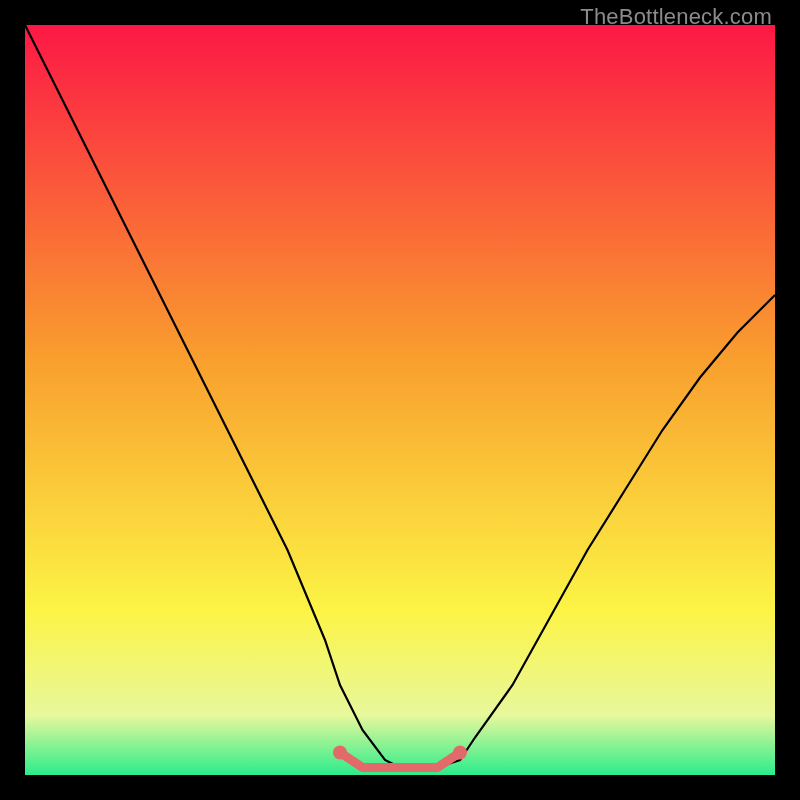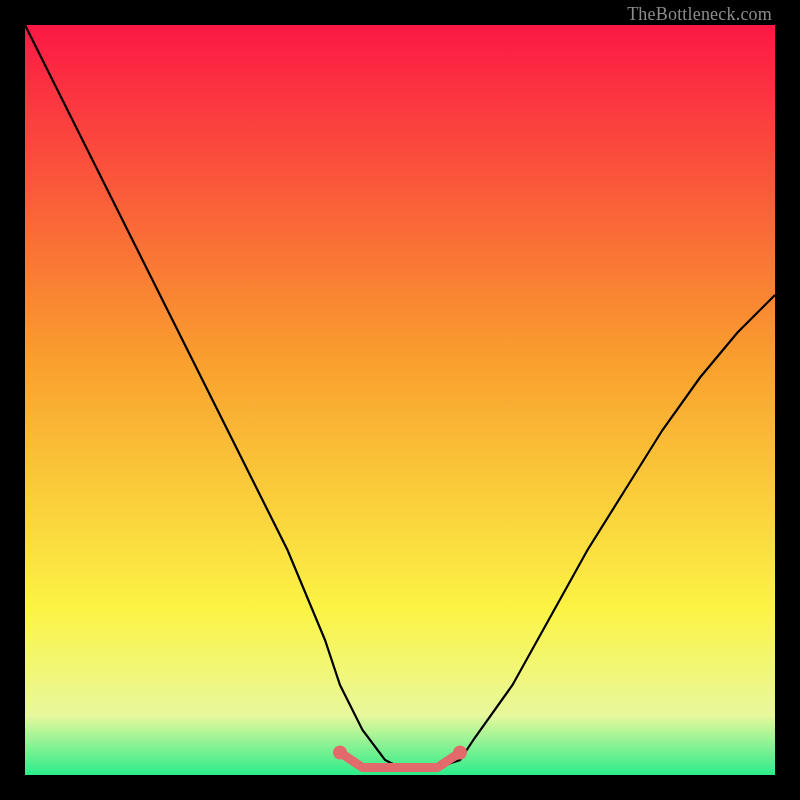--- a/index.html
+++ b/index.html
@@ -26,24 +26,23 @@
   }
   .gradient {
     position: absolute;
     inset: 0;
   }
   .watermark {
     position: absolute;
     top: 4px;
     right: 28px;
     color: #8b8b8b;
-    font-size: 18px;
+    font-size: 22px;
     font-weight: 500;
     letter-spacing: 0.2px;
-    font-family: Liberation Serif, serif;
   }
   svg.curve {
     position: absolute;
     inset: 0;
   }
 </style>
 </head>
 <body>
 
 <div class="frame">

